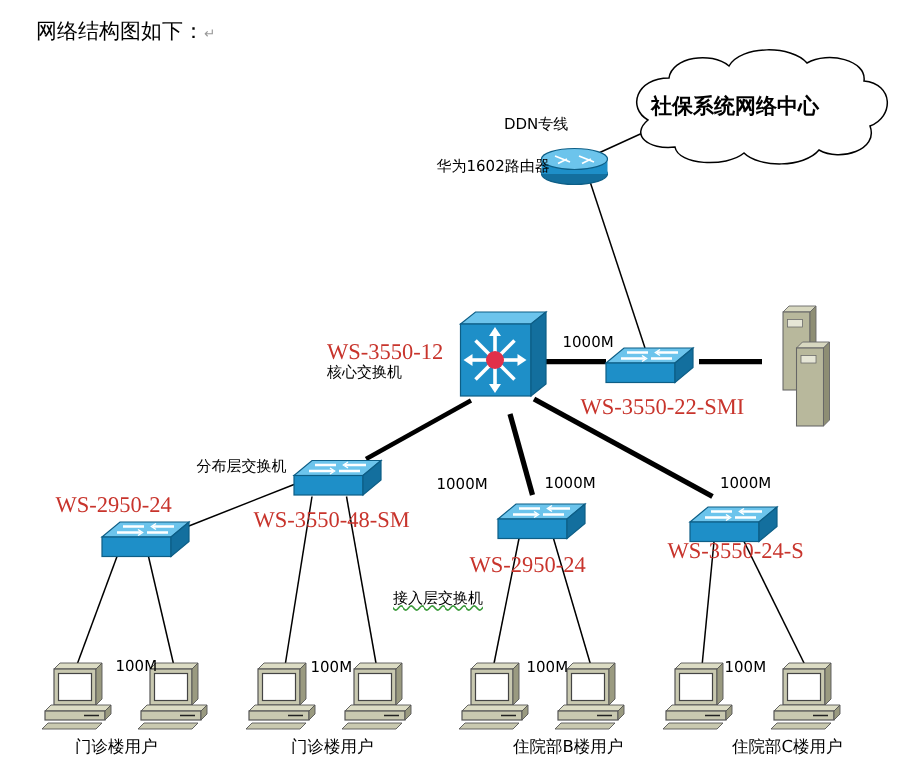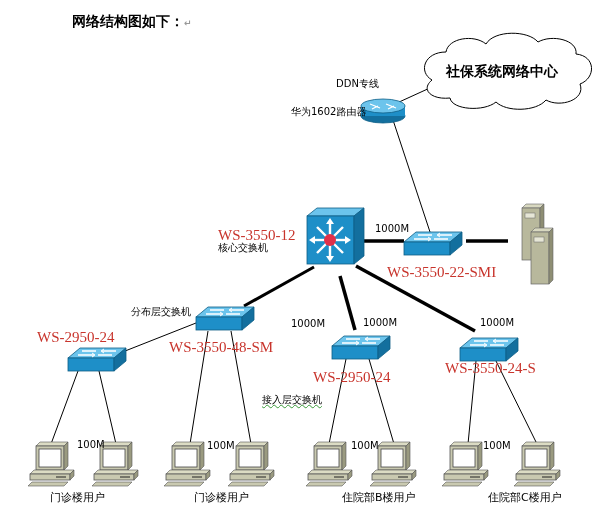--- a/index.html
+++ b/index.html
@@ -1,19 +1,19 @@
 <!DOCTYPE html>
 <html><head>
 <meta charset="utf-8">
 <style>
   html, body { margin: 0; padding: 0; background: #ffffff; }
   body { width: 612px; height: 512px; position: relative; overflow: hidden; font-family: "DejaVu Sans", sans-serif; }
   #canvas { position: absolute; left: 0; top: 0; width: 612px; height: 512px; }
   .lbl { position: absolute; white-space: nowrap; line-height: 1; }
-  .title { font-weight: bold; font-size: 14px; color: #000; margin-left: 48px; }
+  .title { font-weight: normal; font-size: 14px; color: #000; }
   .black-s { font-size: 10px; color: #000; }
   .black-m { font-size: 11px; color: #000; }
   .red { font-family: "Liberation Serif", serif; font-size: 15px; color: #c8342c; }
   .cloud-txt { font-weight: bold; font-size: 14px; color: #000; }
   .mark { color: #999; font-size: 9px; }
   .squig { text-decoration: underline wavy #3a9a3a; text-decoration-thickness: 1px; font-family: Liberation Serif, serif; }
 </style>
 </head>
 <body>
 
@@ -114,27 +114,27 @@
   <use href="#pc" x="166" y="446"></use>
   <use href="#pc" x="230" y="446"></use>
   <use href="#pc" x="308" y="446"></use>
   <use href="#pc" x="372" y="446"></use>
   <use href="#pc" x="444" y="446"></use>
   <use href="#pc" x="516" y="446"></use>
 </svg>
 
 <div class="lbl title" style="left:24px;top:14px;"><span>网络结构图如下：</span><span class="mark">↵</span></div>
 
-<div class="lbl cloud-txt" style="left:446px;top:64px;">社保系统网络中心</div>
+<div class="lbl cloud-txt" style="left:434px;top:64px;">社保系统网络中心</div>
 
 <div class="lbl black-s" style="left:336px;top:79px;">DDN专线</div>
 <div class="lbl black-s" style="left:291px;top:107px;">华为1602路由器</div>
 
 <div class="lbl red" style="left:218px;top:228px;">WS-3550-12</div>
-<div class="lbl black-s" style="left:218px;top:244px;font-family:Liberation Mono, monospace;">核心交换机</div>
+<div class="lbl black-s" style="left:218px;top:244px;">核心交换机</div>
 
 <div class="lbl black-s" style="left:375px;top:224px;">1000M</div>
 <div class="lbl red" style="left:387px;top:265px;">WS-3550-22-SMI</div>
 
 <div class="lbl black-s" style="left:131px;top:307px;">分布层交换机</div>
 <div class="lbl red" style="left:169px;top:340px;">WS-3550-48-SM</div>
 
 <div class="lbl red" style="left:37px;top:330px;">WS-2950-24</div>
 
 <div class="lbl black-s" style="left:291px;top:319px;">1000M</div>

